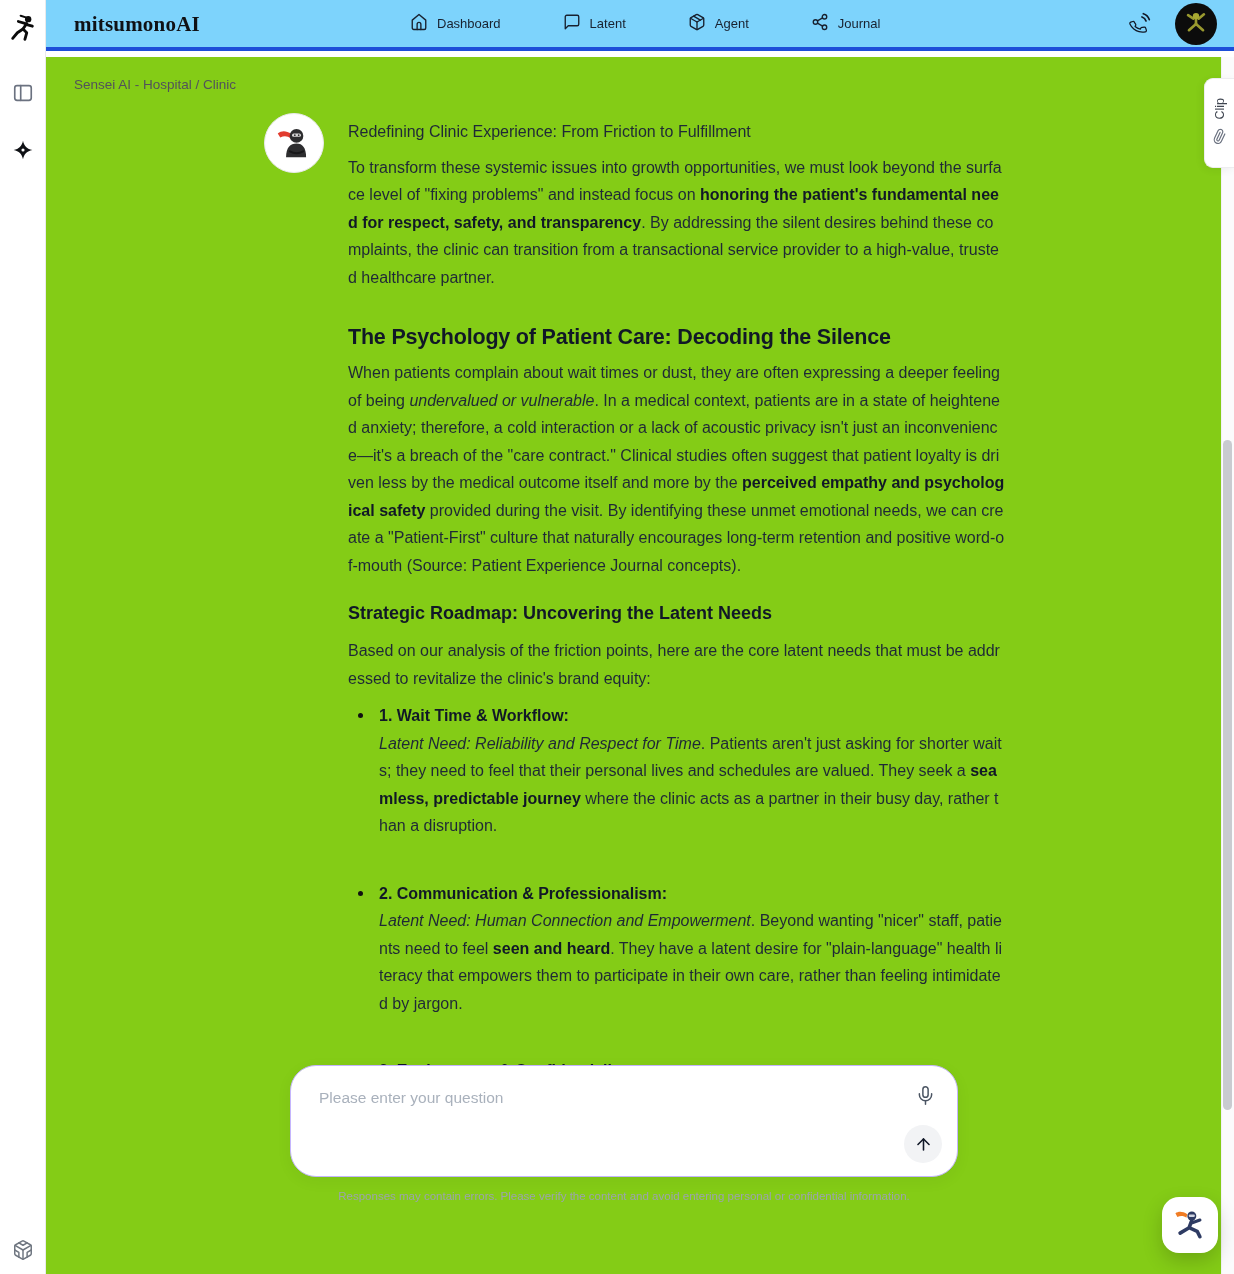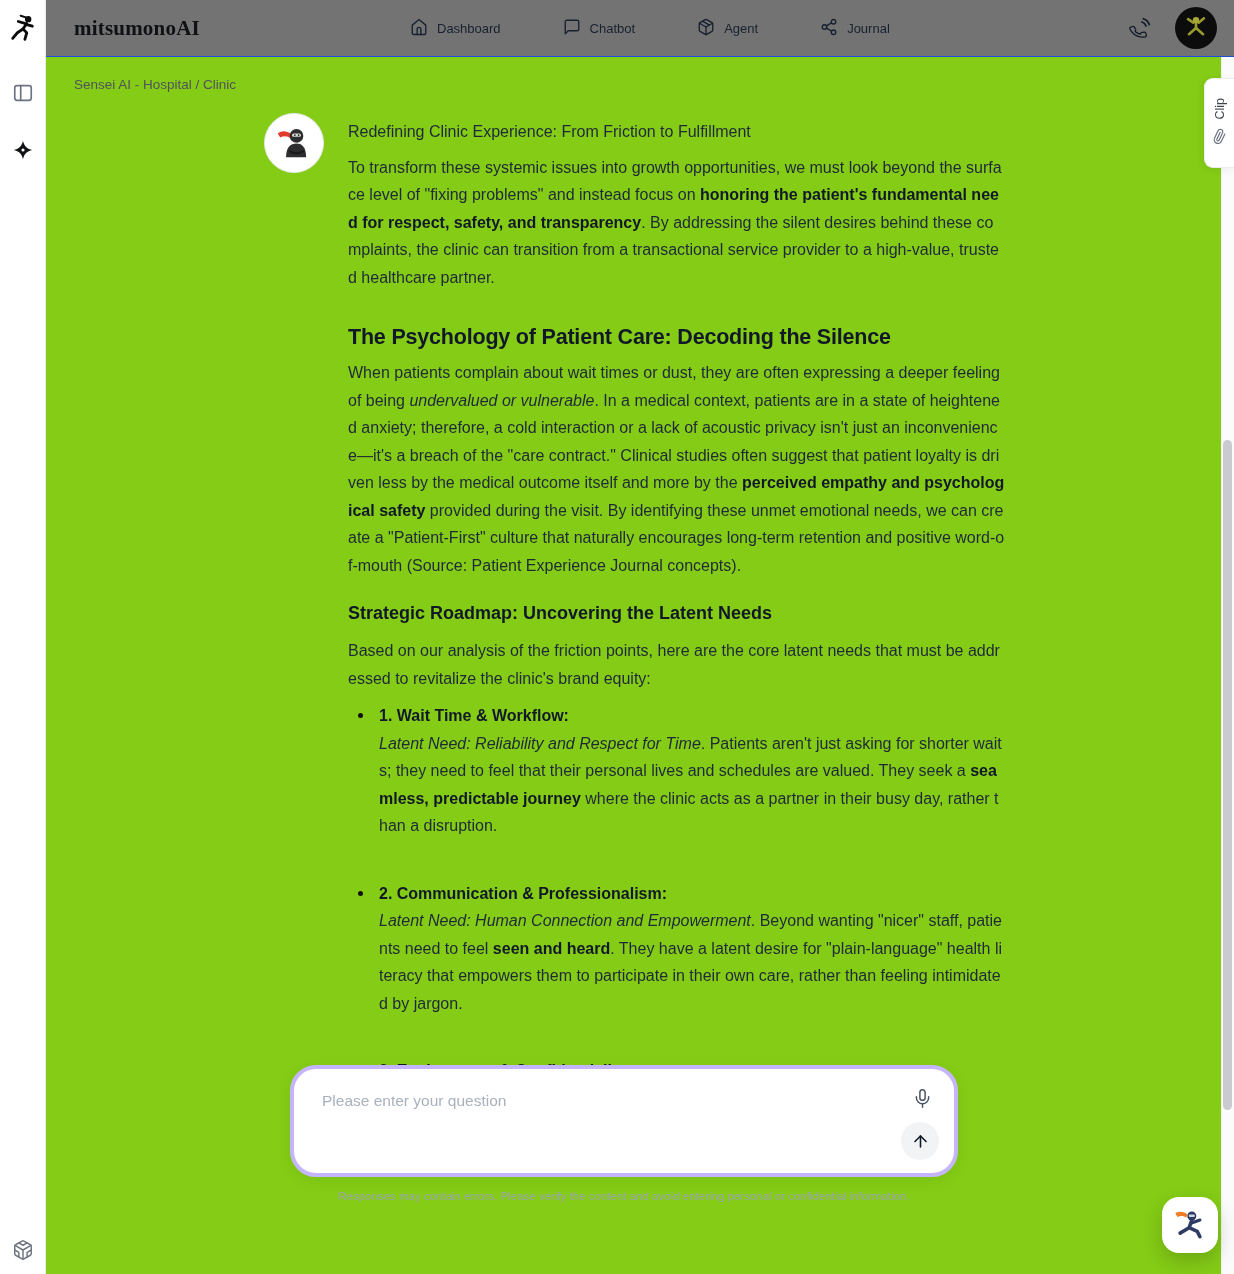--- a/index.html
+++ b/index.html
@@ -8,21 +8,21 @@
   .page { position:relative; width:1234px; height:1274px; background:#fff; overflow:hidden; }
 
   
   .sidebar { position:absolute; left:0; top:0; bottom:0; width:46px; background:#fff; border-right:1px solid #e9eaec; z-index:30; }
   .sidebar-logo { height:57px; display:flex; align-items:center; justify-content:center; }
   .sidebar-icons { display:flex; flex-direction:column; align-items:center; gap:33px; padding-top:24px; }
   .rail-btn { width:24px; height:24px; display:flex; align-items:center; justify-content:center; cursor:pointer; background:none; border:none; }
   .sidebar-bottom { position:absolute; bottom:12px; left:0; right:0; display:flex; justify-content:center; }
 
   
-  .header { position:absolute; left:46px; top:0; right:0; height:57px; background:#737373; border-bottom:1px solid #1d4ed8; z-index:20; }
+  .header { position:absolute; left:46px; top:0; right:0; height:51px; background:#7dd3fc; border-bottom:4px solid #1d4ed8; z-index:20; }
   .brand { position:absolute; left:28px; top:50%; transform:translateY(-50%); font-family:"Liberation Serif", serif; font-size:21px; font-weight:600; color:#0f1115; letter-spacing:.2px; }
   .nav { position:absolute; left:364px; top:0; height:100%; display:flex; align-items:center; gap:62px;justify-content:space-between; }
   .nav-item { display:flex; align-items:center; gap:9px; font-size:13px; color:#18212f; cursor:pointer; white-space:nowrap; }
   .header-right { position:absolute; right:17px; top:0; height:100%; display:flex; align-items:center; gap:24px; }
   .icon-btn { background:none; border:none; cursor:pointer; display:flex; align-items:center; justify-content:center; }
   .avatar { width:42px; height:42px; border-radius:50%; background:#0c0c0c; display:flex; align-items:center; justify-content:center; cursor:pointer; overflow:hidden; }
 
   
   .main { position:absolute; left:46px; top:57px; right:0; bottom:0; background:#84cc16; }
   .breadcrumb { position:absolute; left:28px; top:20px; font-size:13.5px; color:#52525b; }
@@ -45,21 +45,21 @@
 
   
   .clip-tab { position:absolute; right:0; top:78px; width:30px; height:90px; background:#fff; border:1px solid #ededf0; border-right:none; border-radius:9px 0 0 9px; box-shadow:-2px 2px 8px rgba(0,0,0,.06); display:flex; flex-direction:column; align-items:center; justify-content:center; gap:9px; cursor:pointer; z-index:40; }
   .clip-label { writing-mode:vertical-rl; transform:rotate(180deg); font-size:12.5px; color:#3f4550; }
 
   
   .scroll-track { position:absolute; right:0; top:57px; bottom:0; width:13px; background:#fbfbfc; border-left:1px solid #f1f2f4; z-index:25; }
   .scroll-thumb { position:absolute; right:2px; top:383px; width:9px; height:670px; border-radius:5px; background:#c9cbd0; cursor:pointer; }
 
   
-  .composer { position:absolute; left:290px; top:1065px; width:668px; height:112px; background:#fff; border:4px solid #c4b5fd; border-radius:26px; box-shadow:0 4px 16px rgba(0,0,0,.05); z-index:35; }
+  .composer { position:absolute; left:290px; top:1065px; width:668px; height:112px; background:#fff; border:1px solid #c4b5fd; border-radius:26px; box-shadow:0 4px 16px rgba(0,0,0,.05); z-index:35; }
   .composer textarea { position:absolute; left:28px; top:21px; width:560px; height:62px; border:none; outline:none; resize:none; background:transparent; font-family:inherit; font-size:15.5px; line-height:22px; color:#111827; }
   .composer textarea::placeholder { color:#a9b1bc; }
   .mic-btn { position:absolute; right:21px; top:19px; }
   .send-btn { position:absolute; right:15px; bottom:13px; width:38px; height:38px; border-radius:50%; background:#f2f3f5; border:none; display:flex; align-items:center; justify-content:center; cursor:pointer; }
   .disclaimer { position:absolute; left:290px; top:1190px; width:668px; text-align:center; font-size:11.5px; color:#9ca3af; }
 
   
   .fab { position:absolute; left:1162px; top:1197px; width:56px; height:56px; border-radius:17px; background:#fff; border:none; box-shadow:0 8px 20px rgba(0,0,0,.18); display:flex; align-items:center; justify-content:center; cursor:pointer; z-index:50; }
 </style>
 </head>
@@ -120,21 +120,21 @@
           </svg>
         </span>
         <span>Dashboard</span>
       </div>
       <div class="nav-item">
         <span>
           <svg width="18" height="18" viewBox="0 0 24 24" fill="none" stroke="#18212f" stroke-width="1.8" stroke-linecap="round" stroke-linejoin="round">
             <path d="M21 15a2 2 0 0 1-2 2H7l-4 4V5a2 2 0 0 1 2-2h14a2 2 0 0 1 2 2z"></path>
           </svg>
         </span>
-        <span>Chatbot</span>
+        <span>Latent</span>
       </div>
       <div class="nav-item">
         <span>
           <svg width="18" height="18" viewBox="0 0 24 24" fill="none" stroke="#18212f" stroke-width="1.8" stroke-linecap="round" stroke-linejoin="round">
             <path d="M21 16V8a2 2 0 0 0-1-1.73l-7-4a2 2 0 0 0-2 0l-7 4A2 2 0 0 0 3 8v8a2 2 0 0 0 1 1.73l7 4a2 2 0 0 0 2 0l7-4A2 2 0 0 0 21 16z"></path>
             <polyline points="3.27 6.96 12 12.01 20.73 6.96"></polyline>
             <line x1="12" y1="22.08" x2="12" y2="12"></line>
             <line x1="16.5" y1="9.4" x2="7.5" y2="4.21"></line>
           </svg>
         </span>

